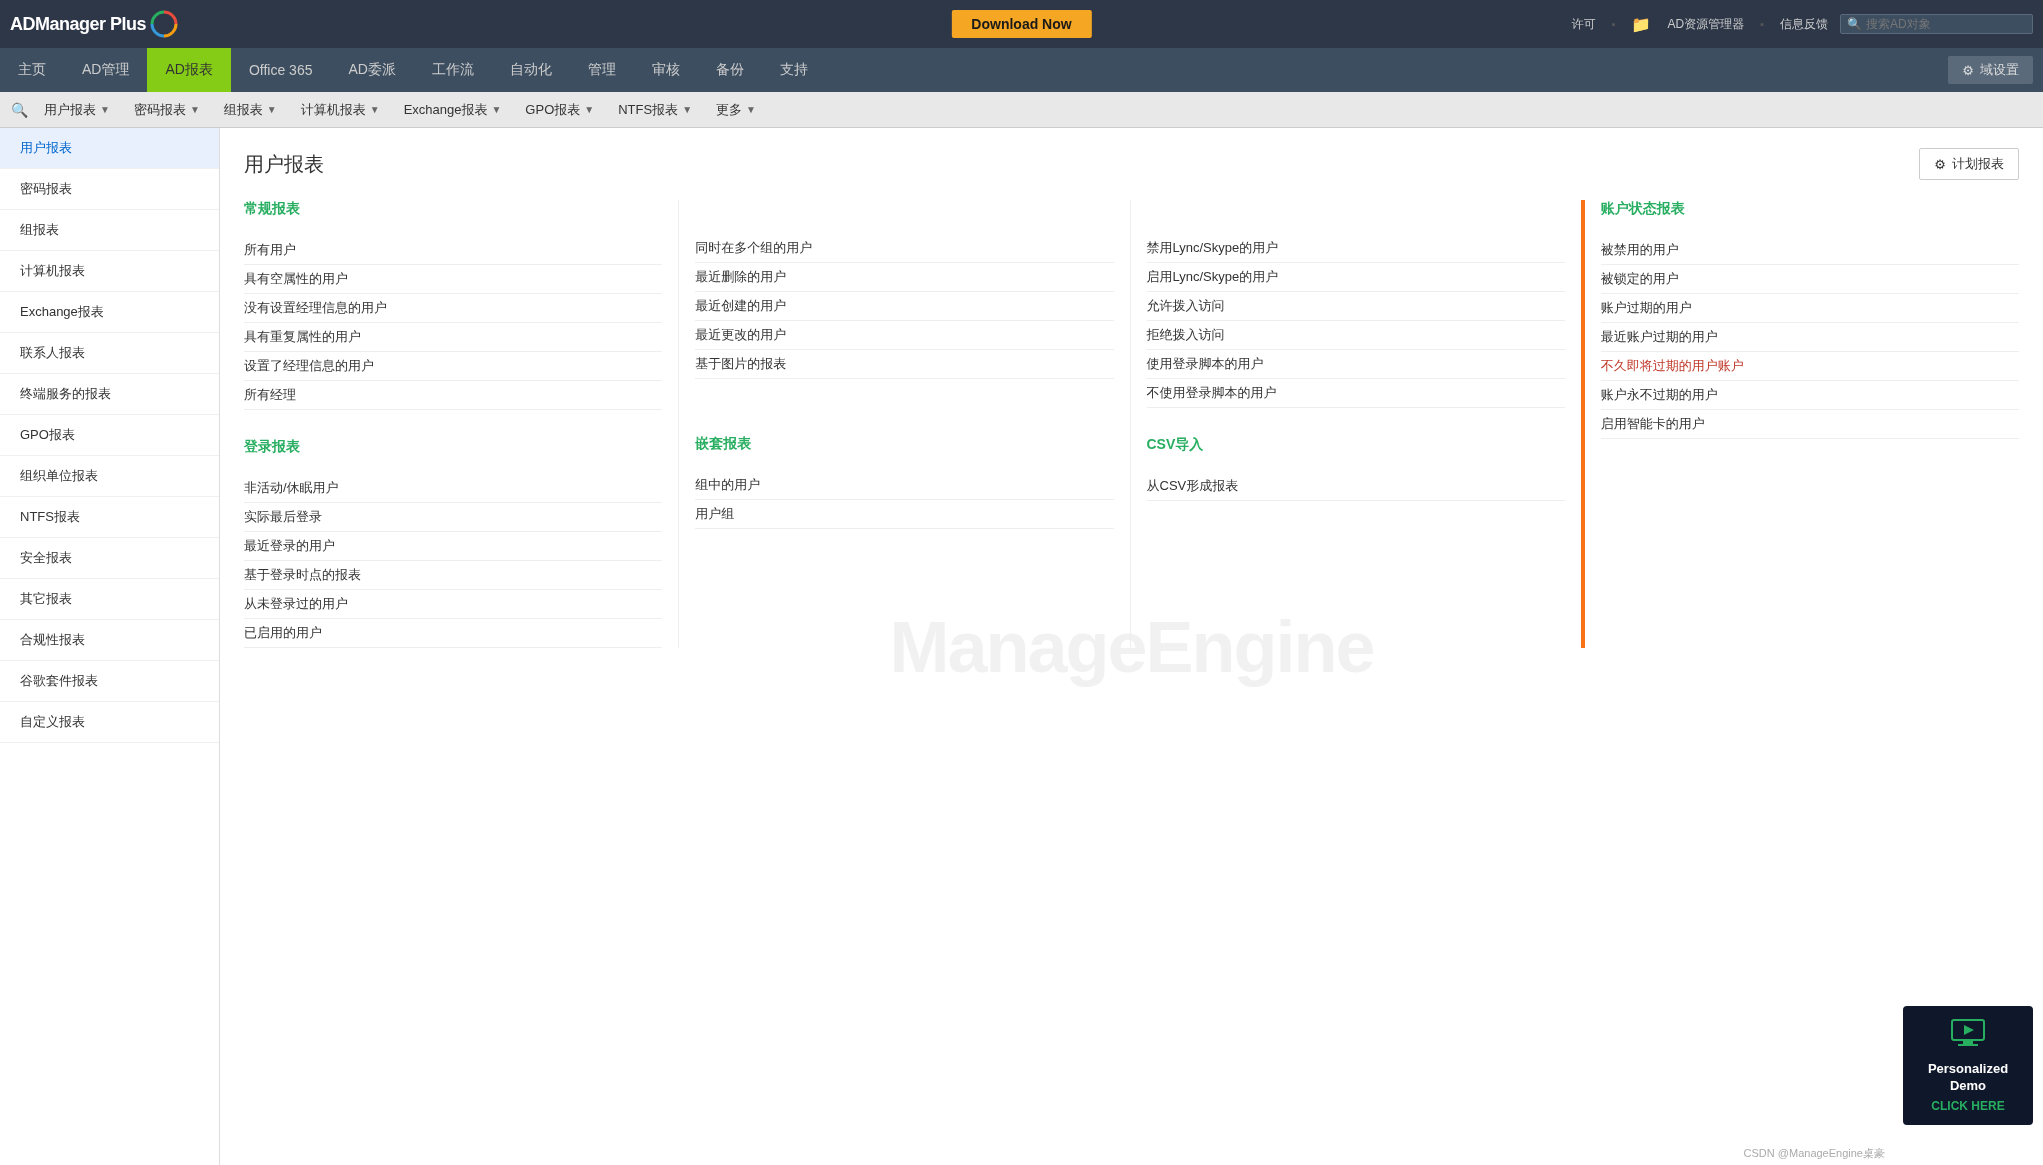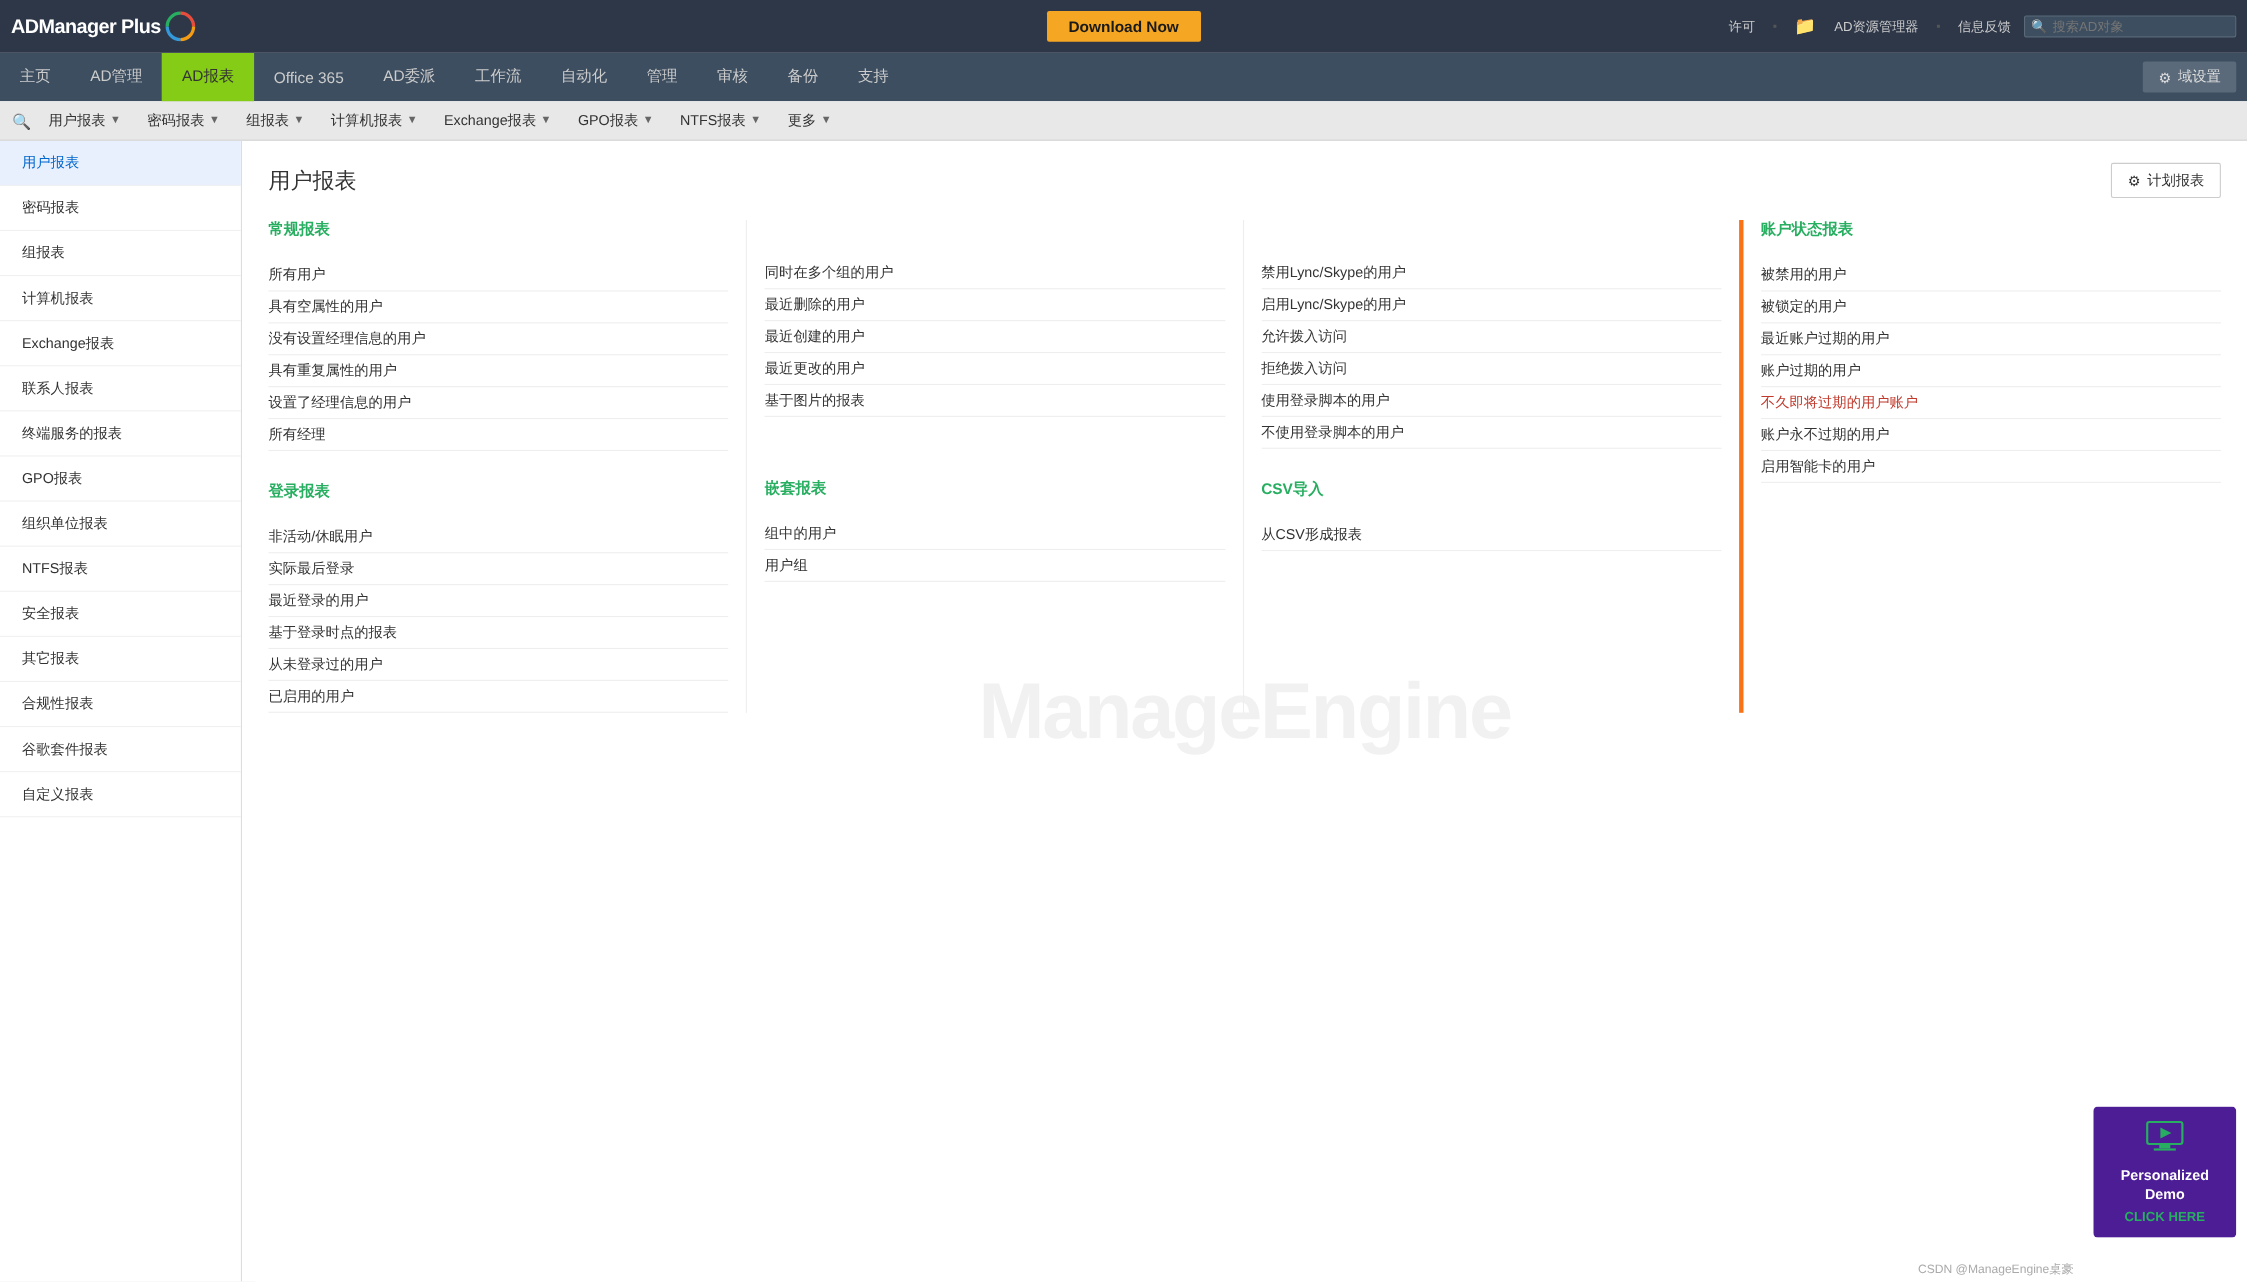--- a/index.html
+++ b/index.html
@@ -238,21 +238,21 @@
       user-select: none;
       z-index: 0;
       letter-spacing: -2px;
     }
 
     
     .demo-widget {
       position: fixed;
       bottom: 40px;
       right: 10px;
-      background: #4c1d95;
+      background: #0f172a;
       color: white;
       width: 130px;
       padding: 12px 10px;
       text-align: center;
       border-radius: 4px;
       cursor: pointer;
       z-index: 100;
     }
     .demo-widget-icon {
       font-size: 28px;
@@ -457,22 +457,22 @@
           <div style="margin-top:28px;">
             <div class="section-title">CSV导入</div>
             <a class="report-link">从CSV形成报表</a>
           </div>
         </div>
 
         <div style="flex:1; min-width:0; padding-left:16px;">
           <div class="section-title">账户状态报表</div>
           <a class="report-link">被禁用的用户</a>
           <a class="report-link">被锁定的用户</a>
+          <a class="report-link">账户过期的用户</a>
           <a class="report-link">最近账户过期的用户</a>
-          <a class="report-link">账户过期的用户</a>
           <a class="report-link highlighted">不久即将过期的用户账户</a>
           <a class="report-link">账户永不过期的用户</a>
           <a class="report-link">启用智能卡的用户</a>
         </div>
 
       </div>
     </div>
   </div>
 </div>
 

